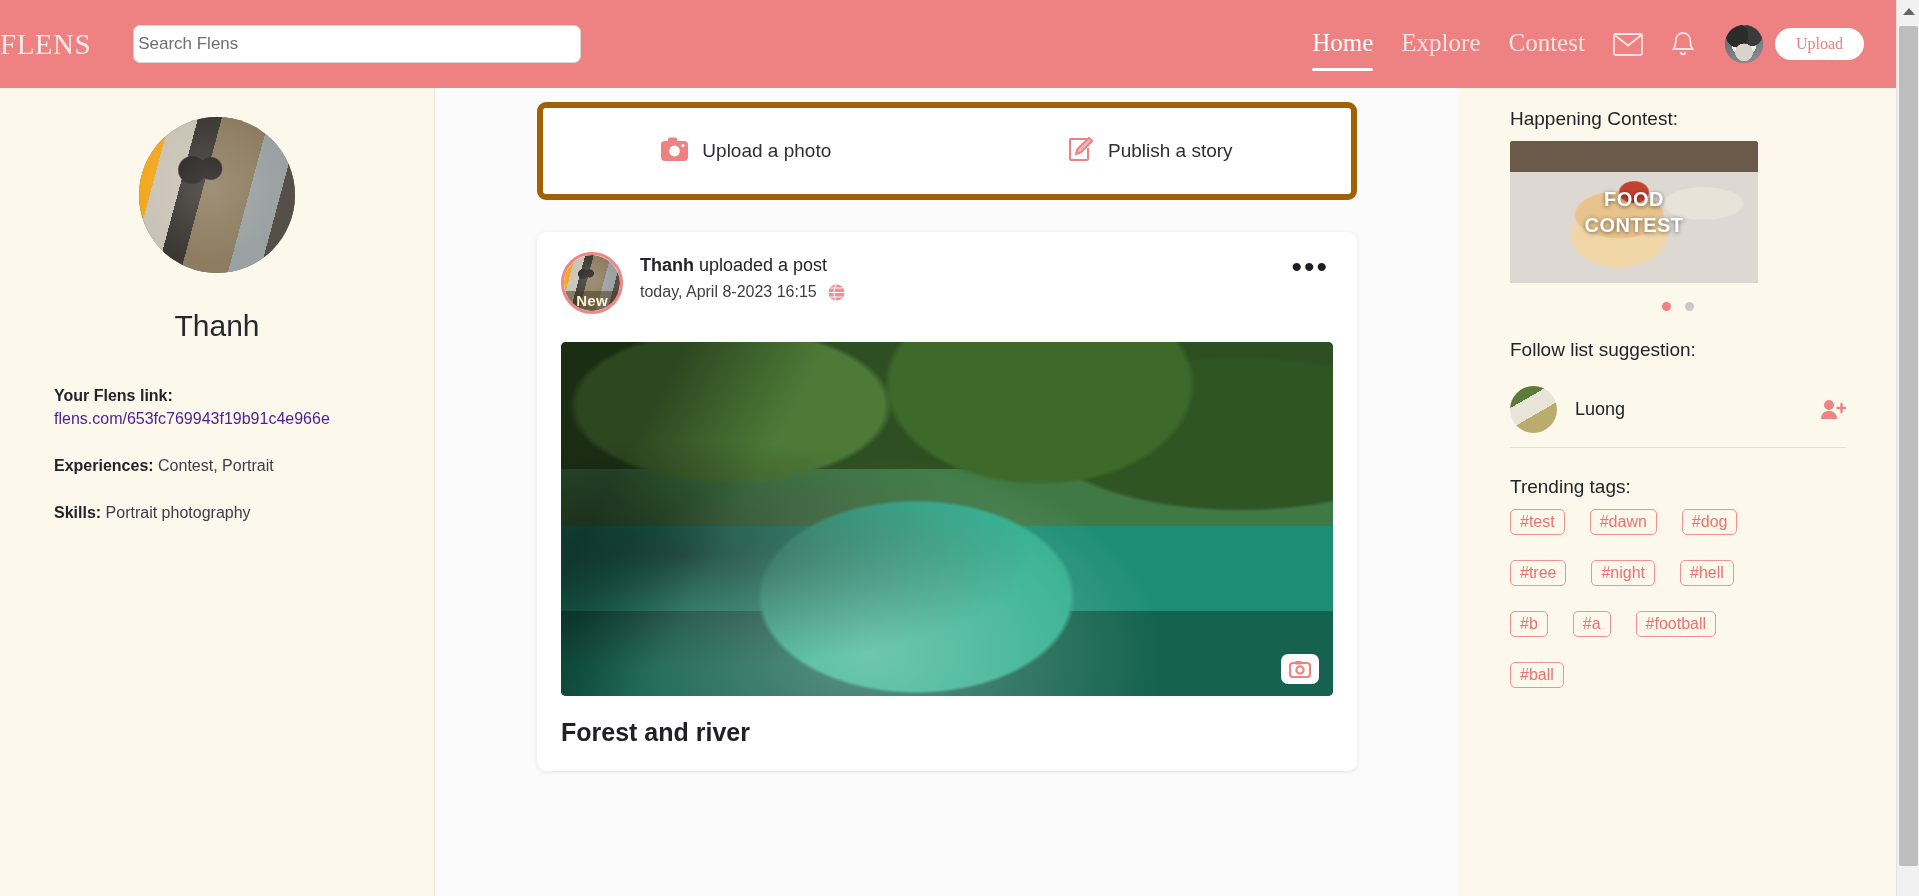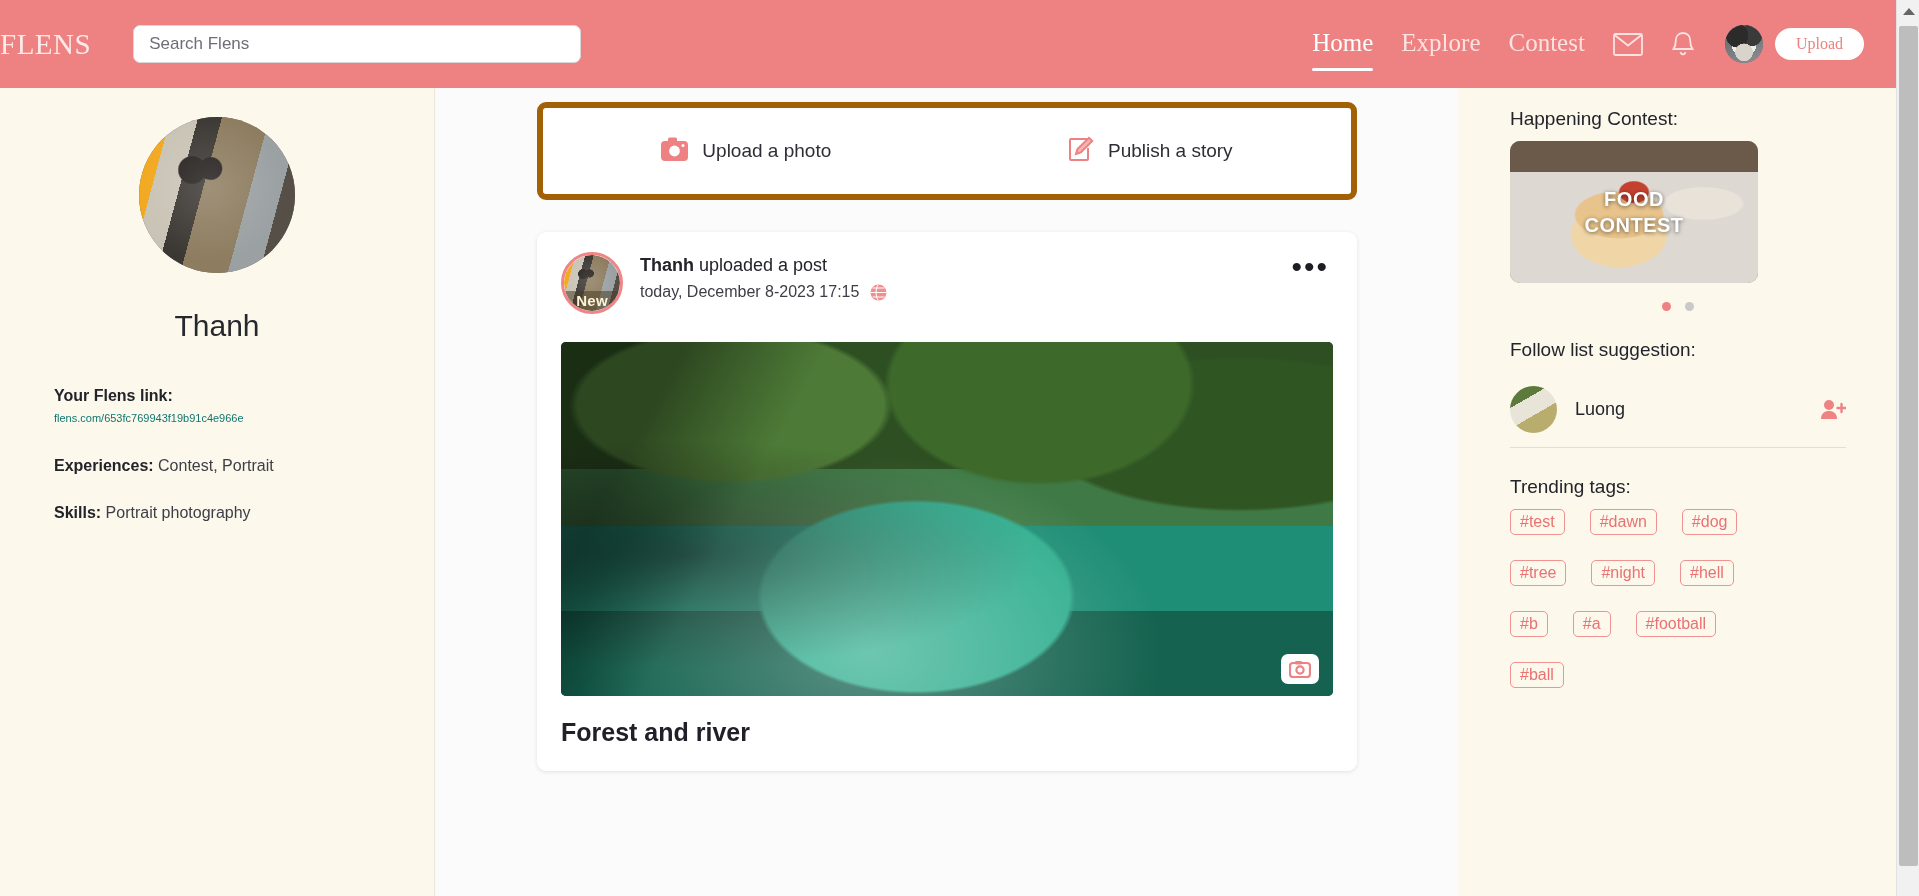--- a/index.html
+++ b/index.html
@@ -23,21 +23,21 @@
     color: #ffe9e9; font-size: 29px;
     letter-spacing: .5px;
   }
   .search-wrap { margin-left: 42px; }
   .search-input {
     width: 448px; height: 38px;
     border-radius: 7px; border: 1px solid #d8d8d8;
     background: #ffffff; outline: none;
     font-family: "Liberation Sans", sans-serif;
     font-size: 17px; color: #3b3b45;
-    padding: 0 15px;
+    padding: 0 4px;
   }
   .search-input::placeholder { color: #6e6e78; }
 
   .nav { margin-left: auto; display: flex; align-items: center; margin-right: 18px; }
   .nav-link {
     font-family: "Liberation Serif", serif;
     font-size: 25px; color: #fde2e2;
     margin: 0 14px; padding-bottom: 3px;
     position: relative; cursor: pointer;
     text-decoration: none;
@@ -137,21 +137,21 @@
     background: radial-gradient(ellipse at 45% 45%, rgba(255,255,255,.16), transparent 62%);
   }
   .profile-name {
     text-align: center; font-size: 30px; color: #27272e;
     margin-top: 36px; font-weight: 400;
   }
   .profile-meta { margin: 44px 0 0 54px; width: 320px; }
   .meta-strong { font-size: 16px; color: #23232a; font-weight: bold; }
   .meta-line { font-size: 16px; color: #3d3d46; line-height: 26px; }
   .meta-block { margin-bottom: 21px; }
-  .link-text { font-size: 11px; color: #0f766e; line-height: 27px; word-break: break-all; }
+  .link-text { font-size: 16px; color: #4c1d95; line-height: 27px; word-break: break-all; }
 
   
   .composer {
     margin: 14px auto 0; width: 820px; height: 98px;
     border: 6px solid #a16207; border-radius: 9px;
     background: #ffffff;
     display: flex; align-items: center; justify-content: space-around;
   }
   .composer-action {
     display: flex; align-items: center; cursor: pointer;
@@ -216,21 +216,21 @@
     cursor: pointer;
   }
   .post-photo-title {
     margin-top: 22px; font-size: 25px; color: #20202a; font-weight: bold;
   }
 
   
   .r-pad { padding: 20px 50px 0 52px; }
   .r-heading { font-size: 19px; color: #23232a; margin-bottom: 11px; }
   .contest-banner {
-    width: 248px; height: 142px; border-radius: 10px;
+    width: 248px; height: 142px; border-radius: 3px;
     overflow: hidden; position: relative; cursor: pointer;
     background: #8a7a68;
   }
   .pancake {
     position: absolute; inset: 0;
     background:
       radial-gradient(ellipse at 50% 36%, #c4412f 0 8%, transparent 9%),
       radial-gradient(ellipse at 44% 52%, #e8c38b 0 22%, transparent 23%),
       radial-gradient(ellipse at 44% 66%, #f0d6a6 0 24%, transparent 25%),
       radial-gradient(ellipse at 78% 44%, #e8e2d8 0 14%, transparent 15%),
@@ -375,21 +375,21 @@
         <div class="post-head">
           <div class="post-avatar">
             <div class="man-photo"></div>
             <div class="new-badge">New</div>
           </div>
           <div class="post-head-text">
             <div class="post-title-line">
               <b>Thanh</b><span> uploaded a post</span>
             </div>
             <div class="post-time">
-              <span>today, December 8-2023 17:15</span>
+              <span>today, April 8-2023 16:15</span>
               <span class="globe">
                 <svg width="17" height="17" viewBox="0 0 17 17">
                   <circle cx="8.5" cy="8.5" r="8" fill="#ef8f8f"></circle>
                   <path d="M8.5 .6 C5.3 3 5.3 14 8.5 16.4 M.7 8.5 H16.3 M2.6 4 H14.4 M2.6 13 H14.4" stroke="#ffffff" stroke-width="1" fill="none"></path>
                 </svg>
               </span>
             </div>
           </div>
           <div class="post-menu">•••</div>
         </div>

